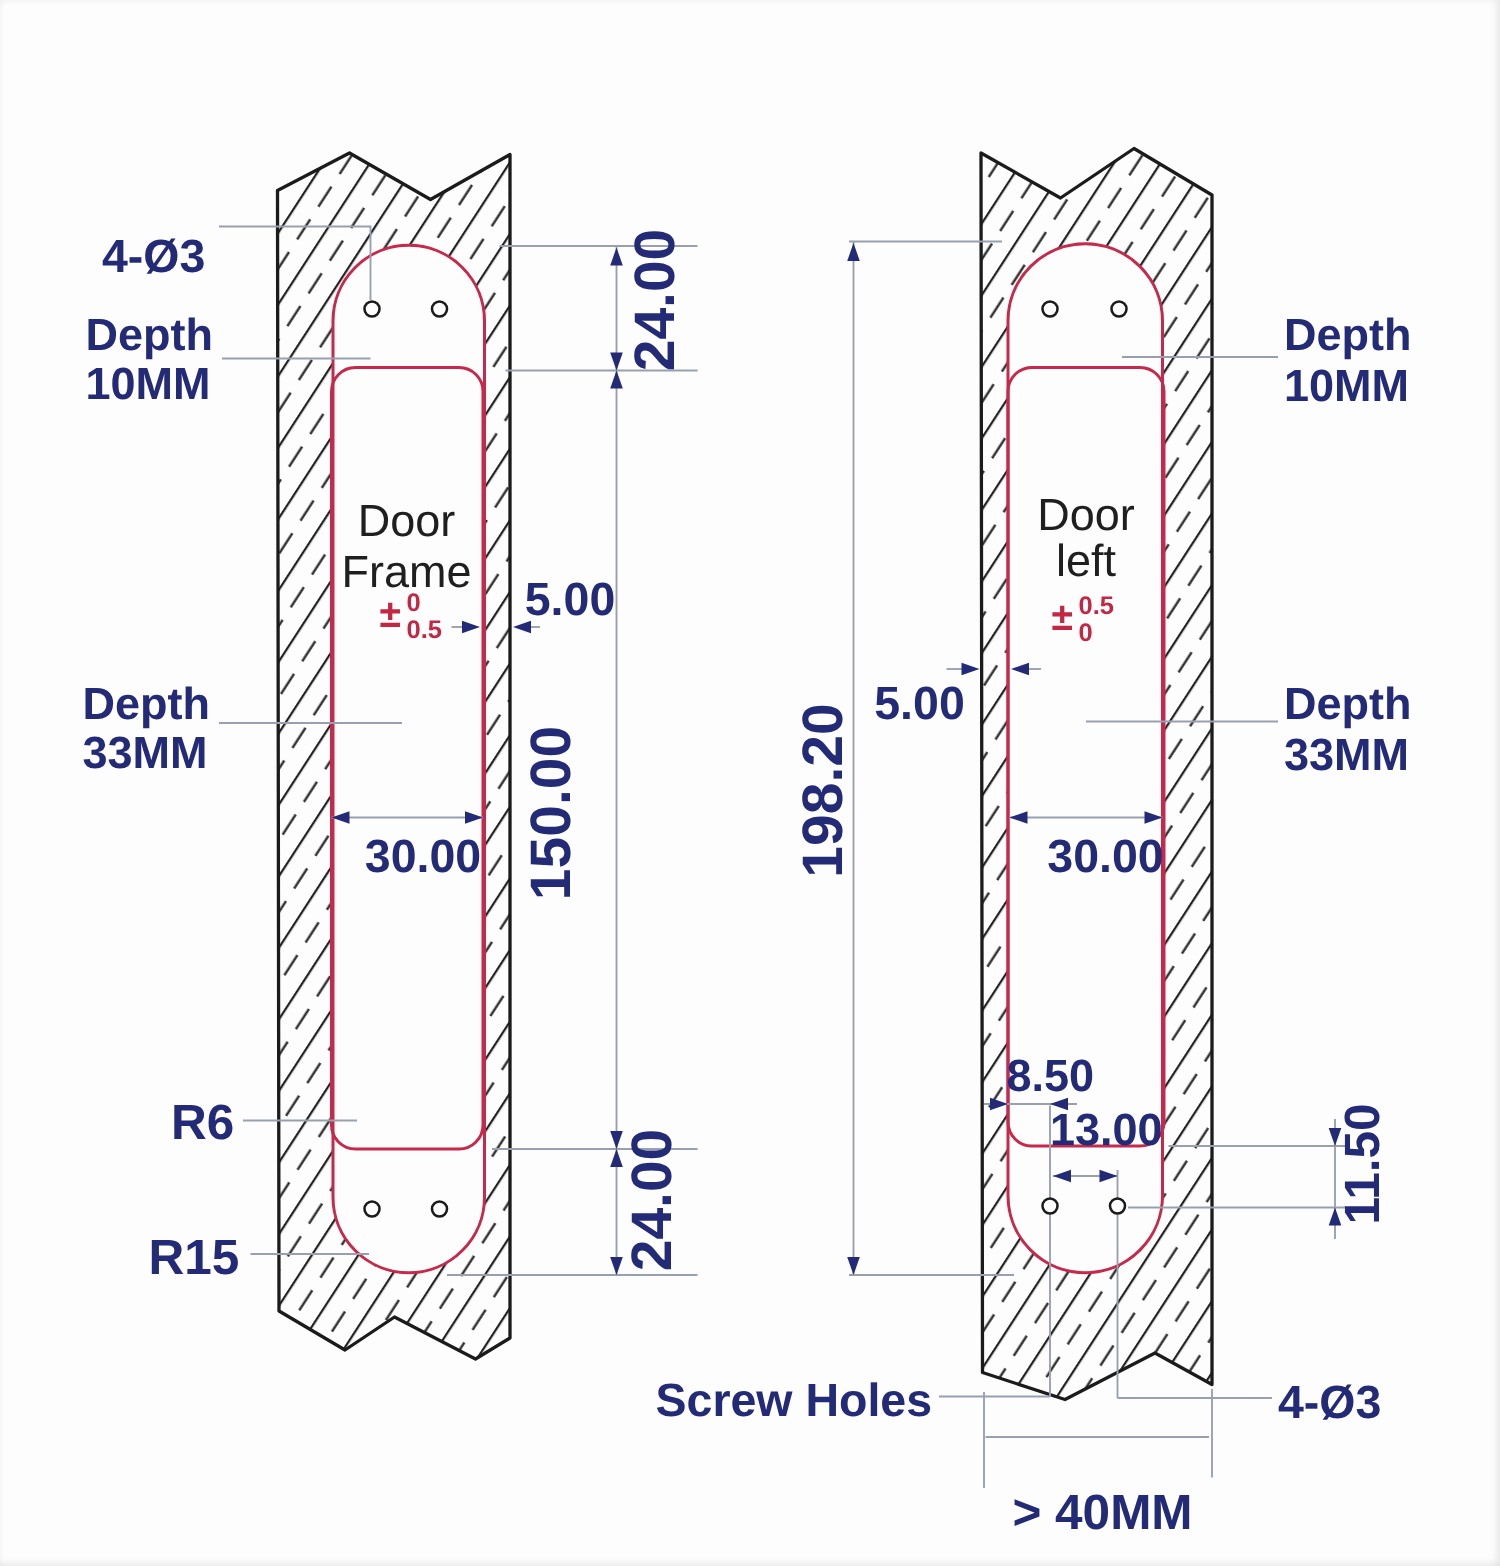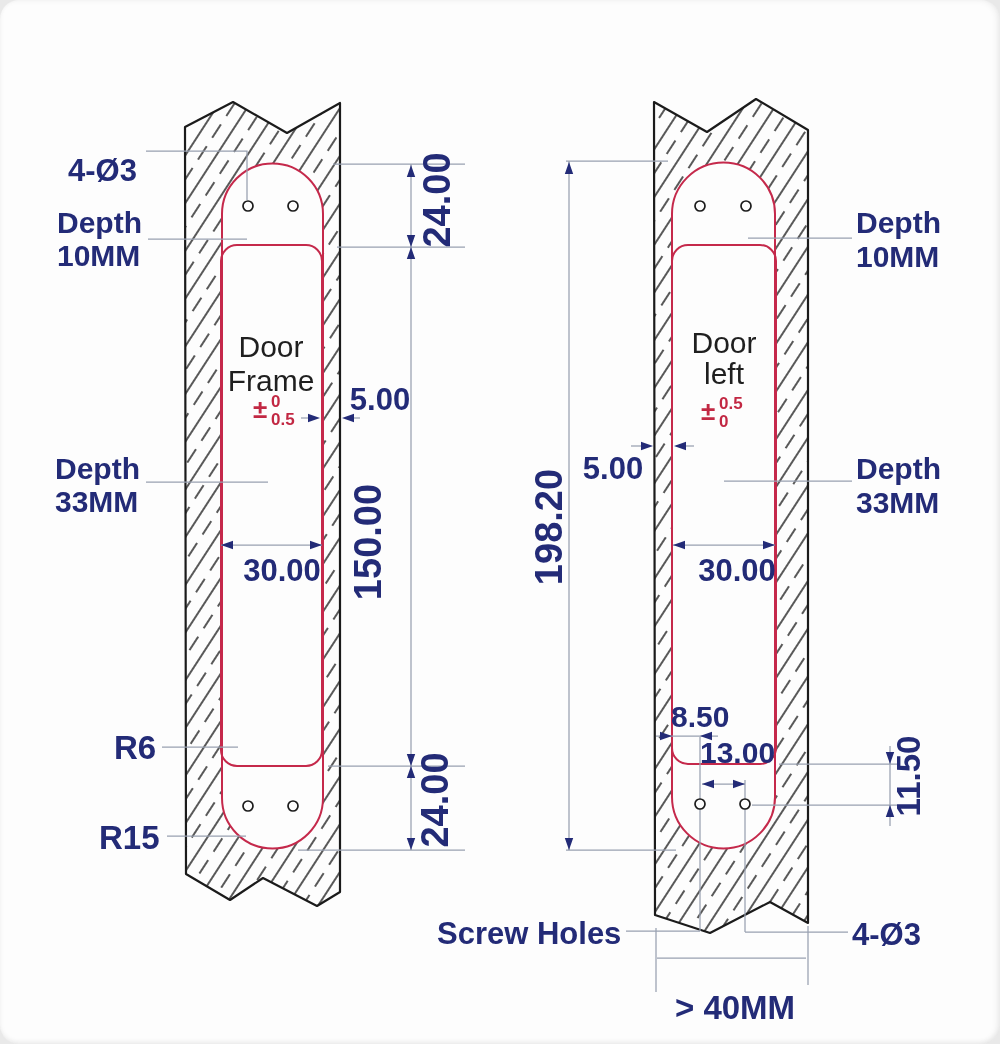--- a/index.html
+++ b/index.html
@@ -3,21 +3,20 @@
 <meta charset="utf-8">
 <style>
   html,body{margin:0;padding:0;background:#e9e9e9;}
   .canvas{
     position:relative;
     width:1000px;height:1044px;
     margin:0 auto;
     background:#fdfdfd;
     box-shadow:inset -3px 0 6px rgba(0,0,0,.06), inset 0 -2px 5px rgba(0,0,0,.05);
     font-family:"Liberation Sans", sans-serif;
-    border-radius:19px;
   }
   svg{display:block}
   .dimtxt{font-family:"Liberation Sans",sans-serif;font-weight:700;fill:#232b77;}
   .parttxt{font-family:"Liberation Sans",sans-serif;font-weight:400;fill:#1f1f1f;}
   .toltxt{font-family:"Liberation Sans",sans-serif;font-weight:700;fill:#c22843;}
   .cline{stroke:#98a0b0;stroke-width:1.25;fill:none;}
   .arr{fill:#232b77;stroke:none;}
   .red{stroke:#c5294b;stroke-width:2;fill:none;}
   .board{fill:url(#hatch);stroke:#1b1b1b;stroke-width:2.2;stroke-linejoin:round;}
   .hole{fill:#fdfdfd;stroke:#1b1b1b;stroke-width:1.7;}

